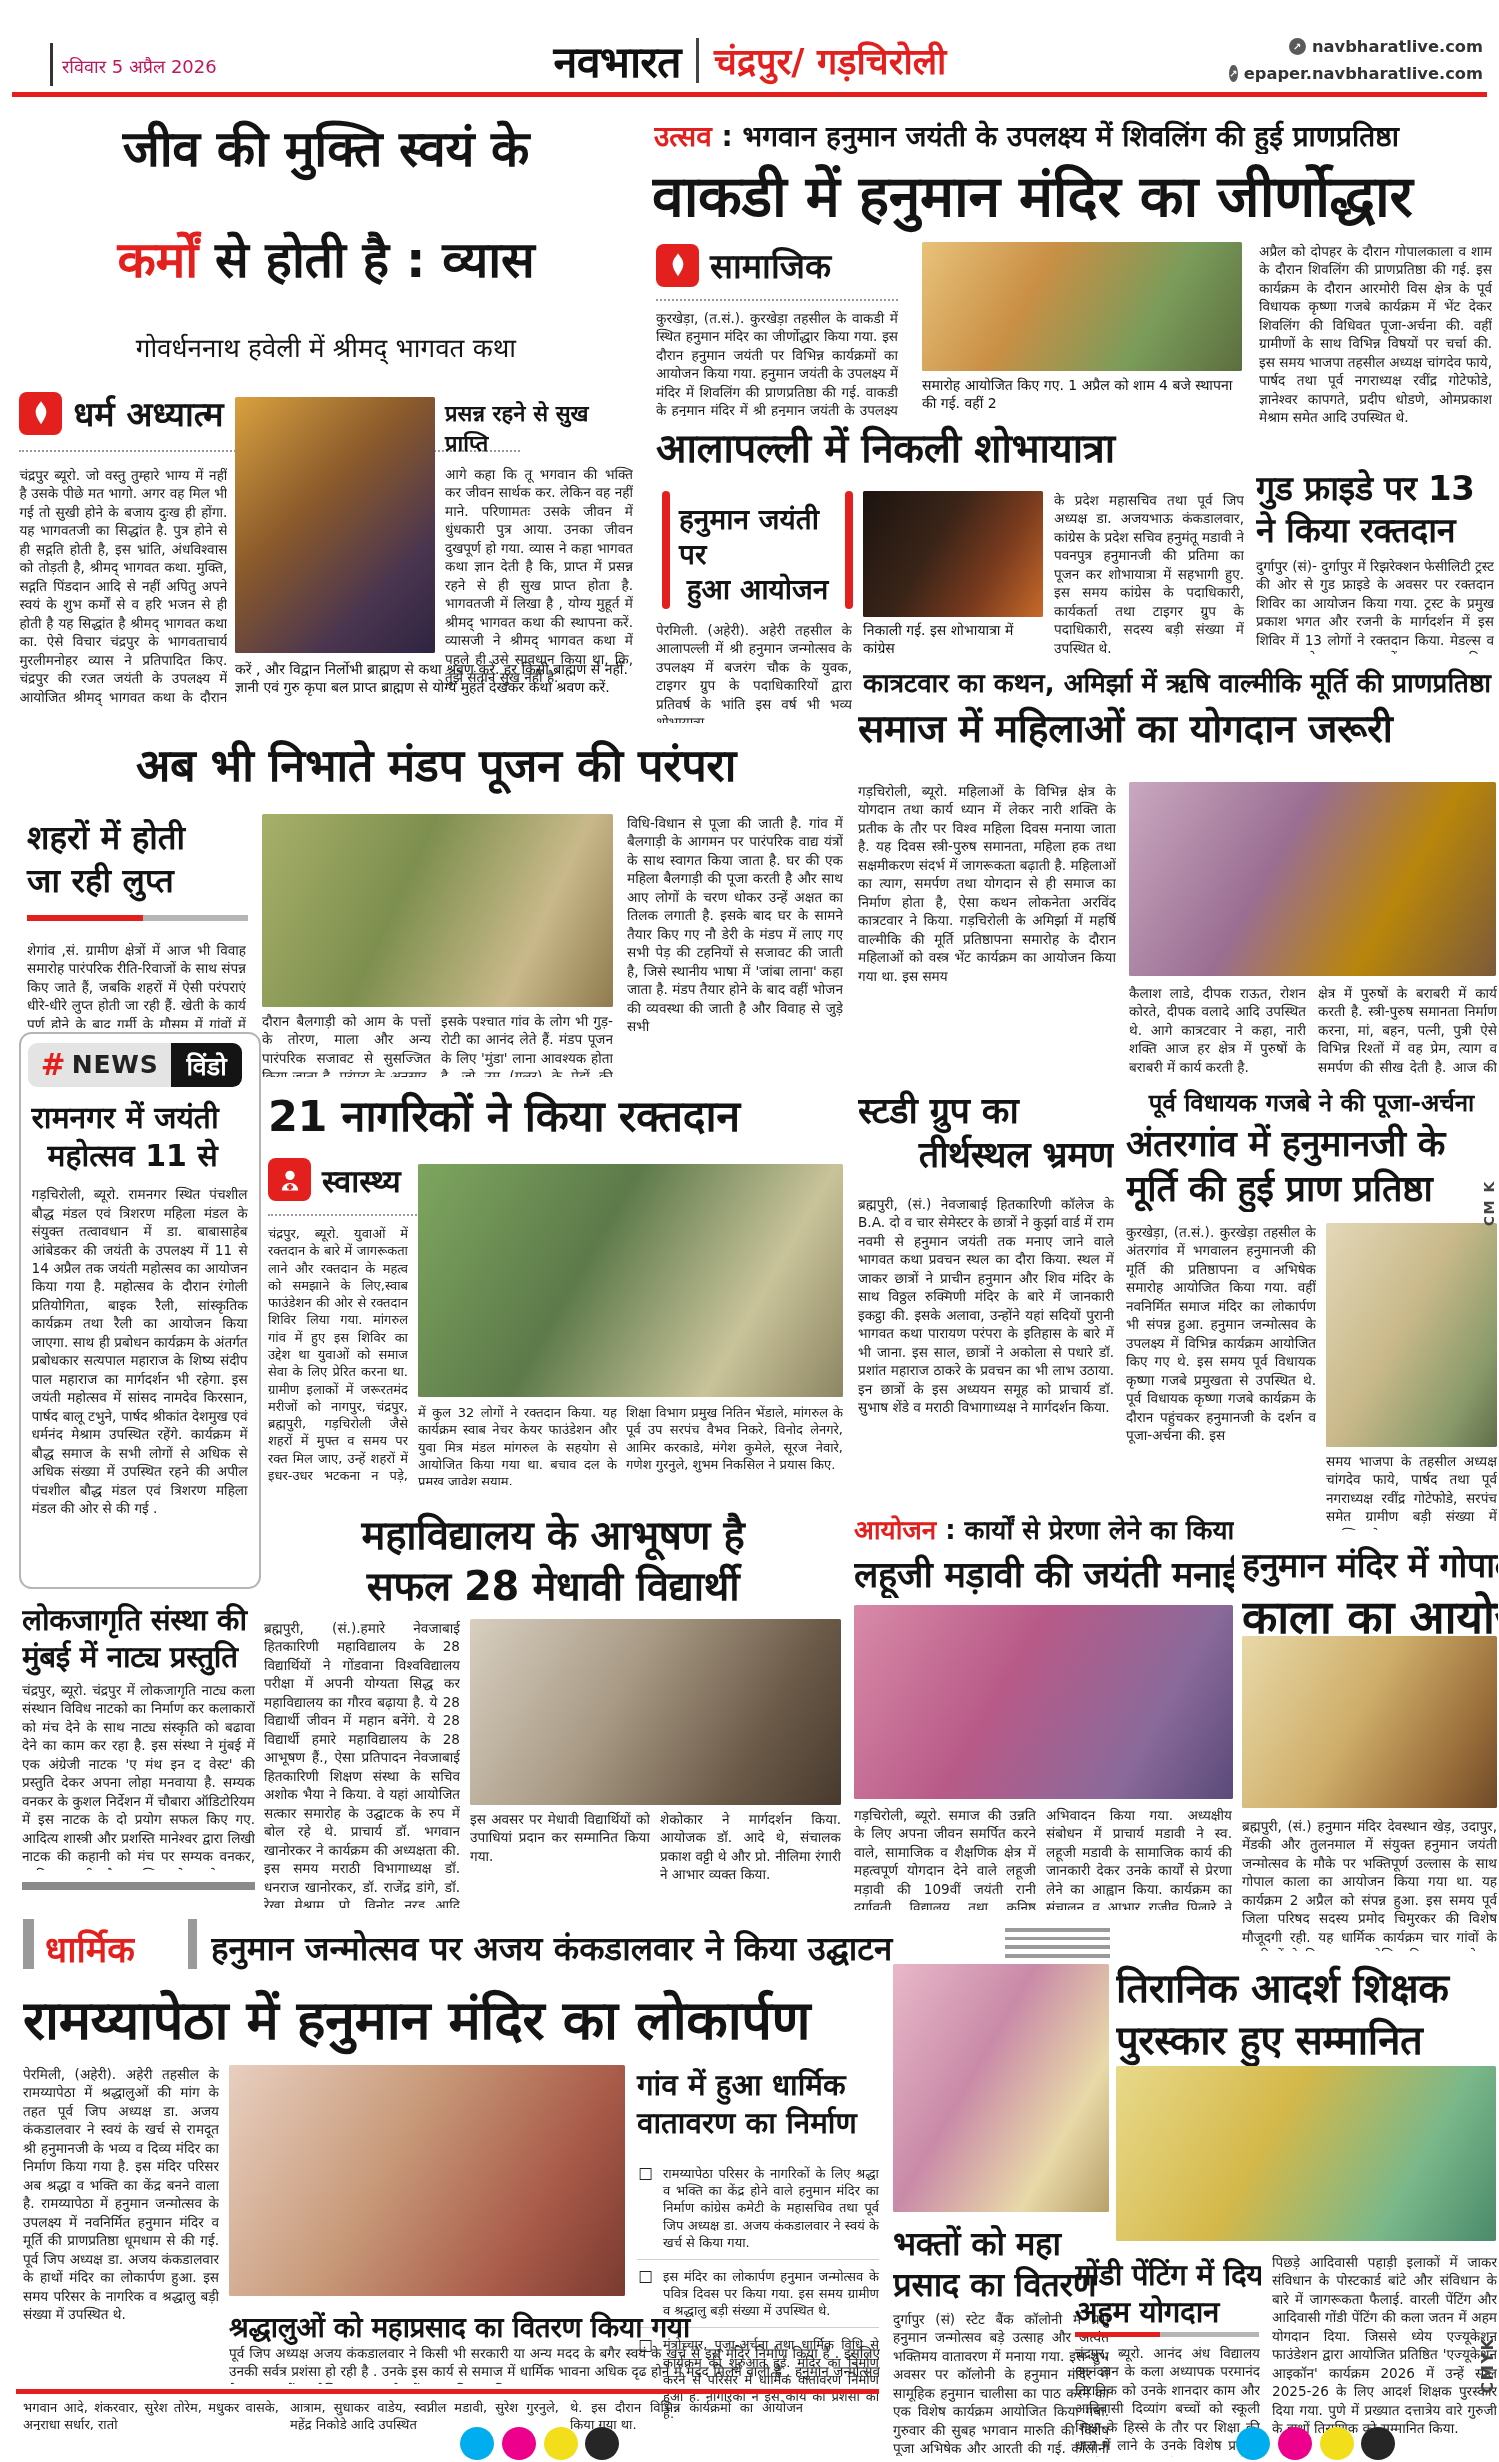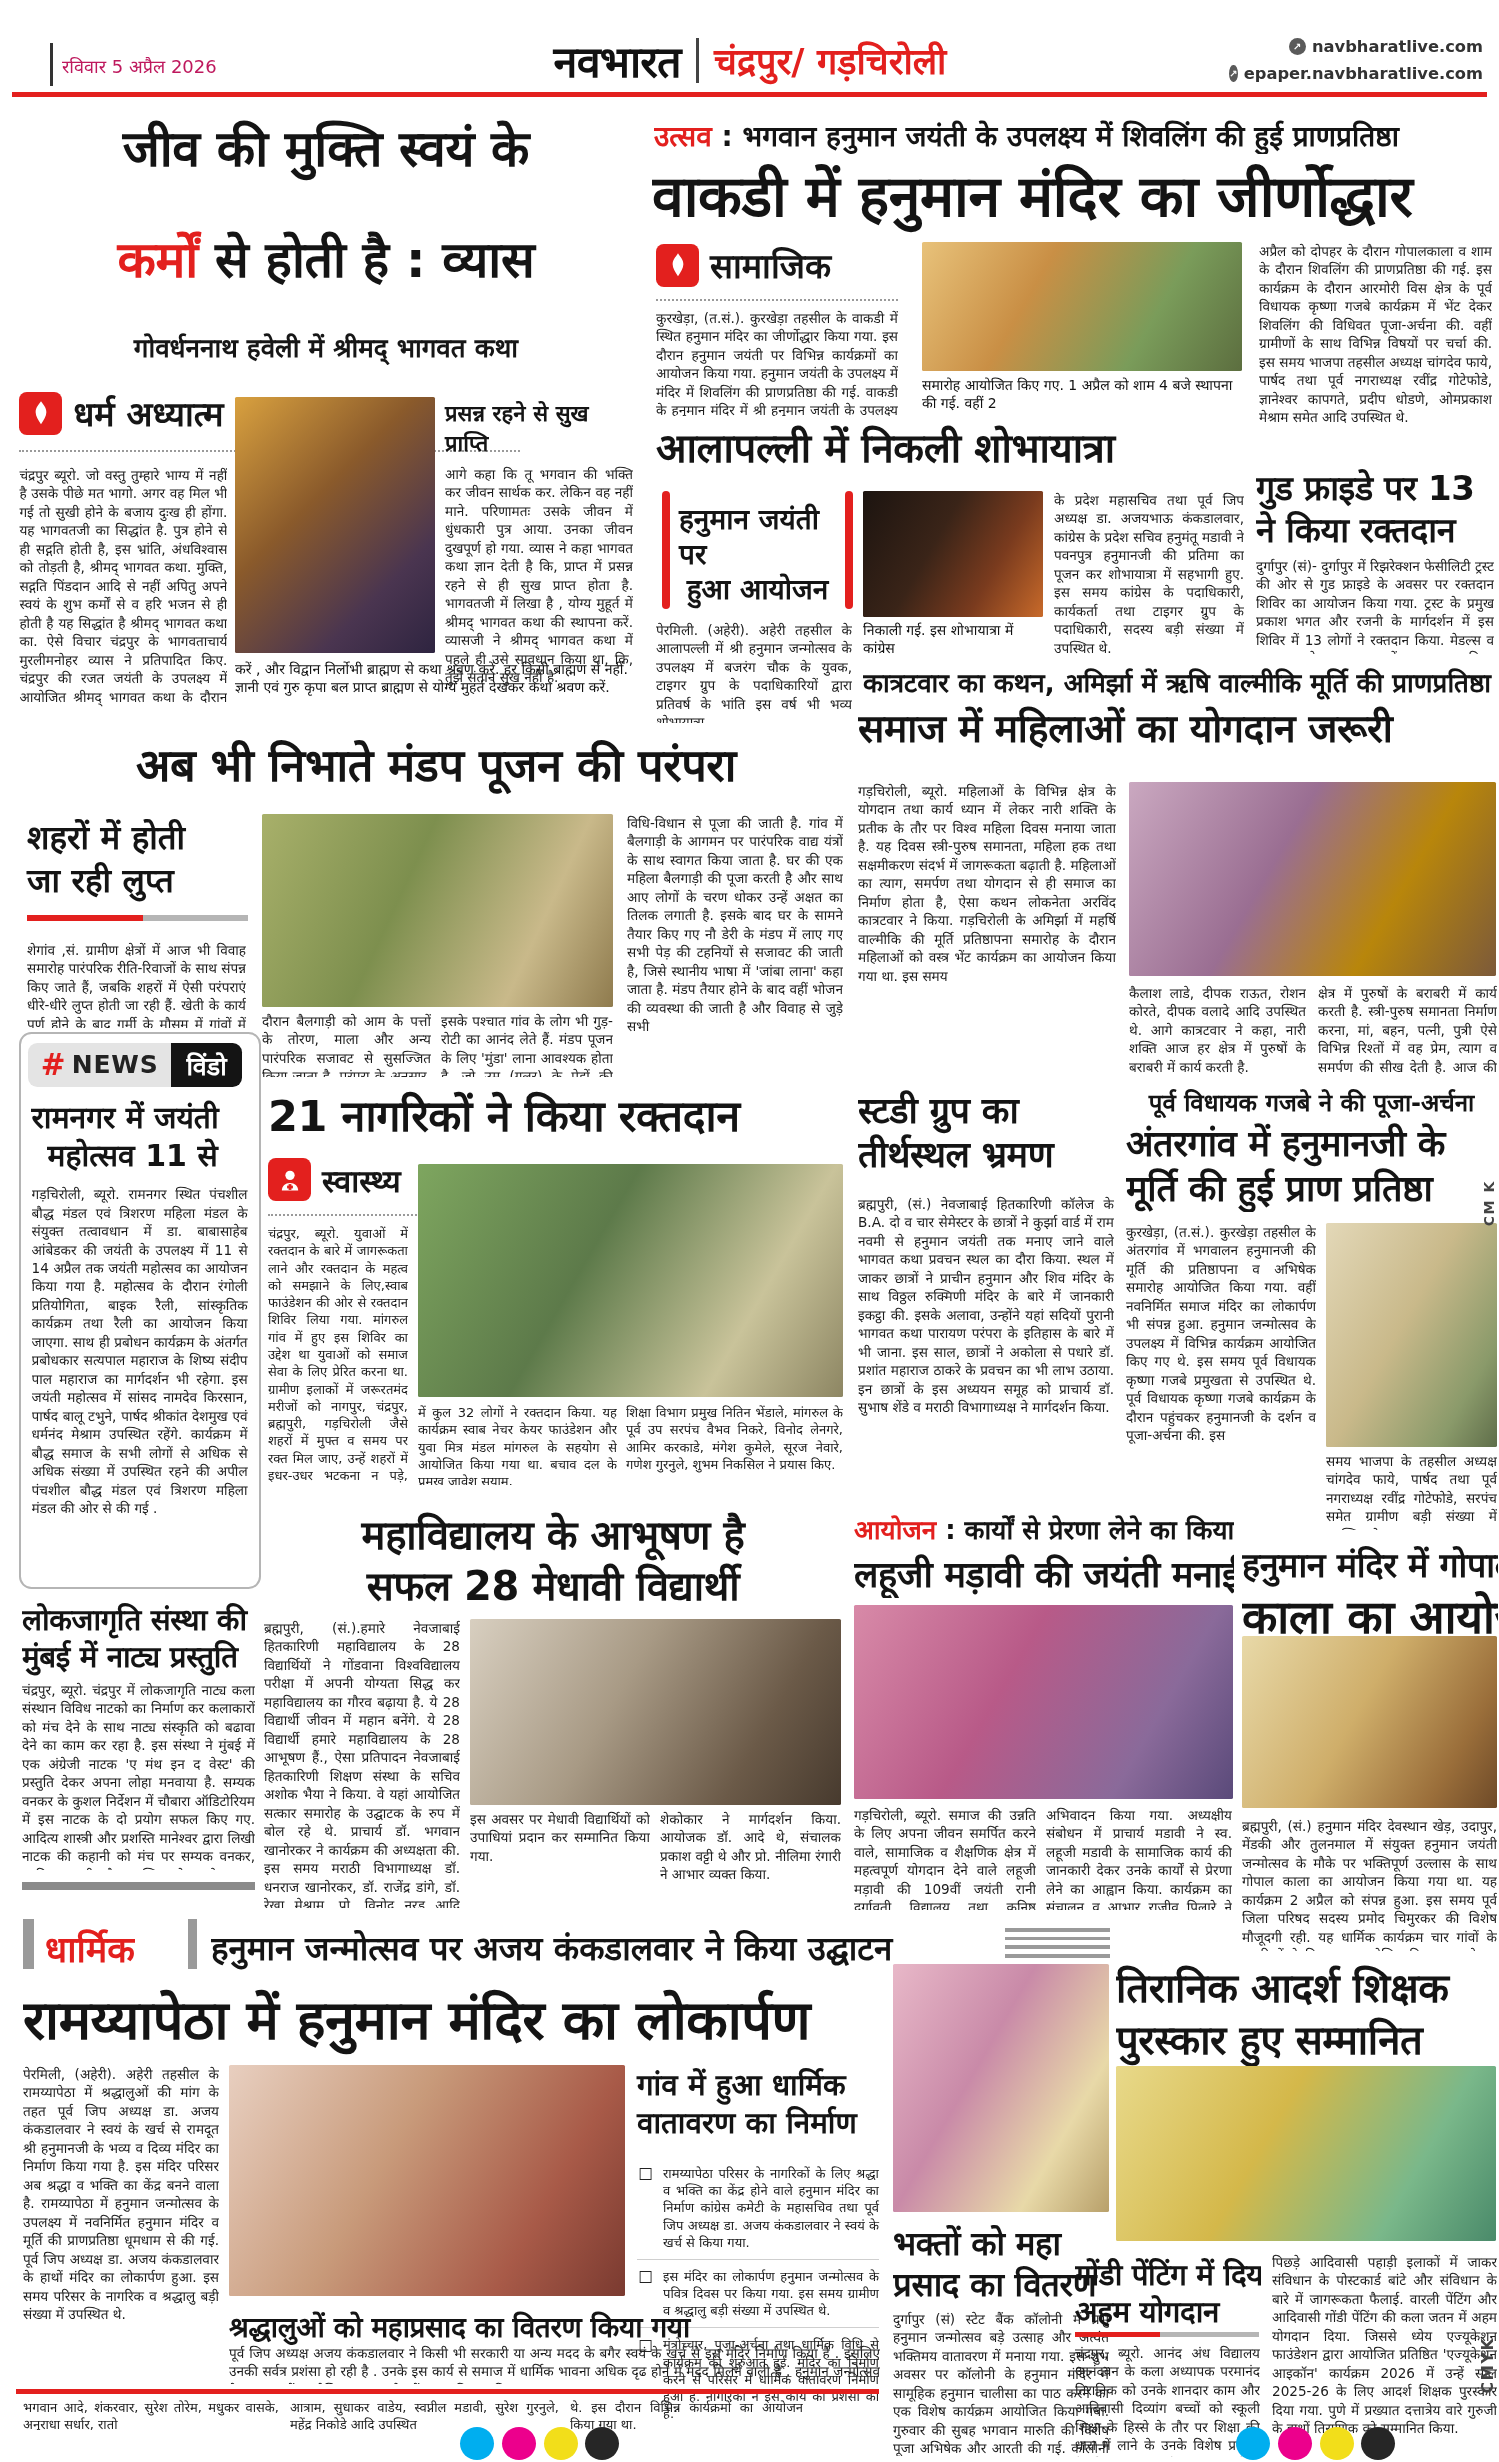--- a/index.html
+++ b/index.html
@@ -63,21 +63,21 @@
     <div class="url-row" style="margin-top:7.8px;">
       <span class="url-ic">↗</span>
       <span style="font-size:16.3px;font-weight:700;color:#333;">epaper.navbharatlive.com</span>
     </div>
   </div>
 
   <div class="abs rule-red" style="left:12.4px;top:92px;width:1475px;height:5.4px;"></div>
 
   <div class="abs hl nowrap center" style="left:19.4px;top:113px;width:613px;font-size:50px;">जीव की मुक्ति स्वयं के</div>
   <div class="abs hl nowrap center" style="left:19.4px;top:224px;width:613px;font-size:50px;"><span class="red">कर्मों</span><span> से होती है : व्यास</span></div>
-  <div class="abs center nowrap" style="left:19.4px;top:329px;width:613px;font-size:26px;font-weight:700;color:#161616;">गोवर्धननाथ हवेली में श्रीमद् भागवत कथा</div>
+  <div class="abs center nowrap" style="left:19.4px;top:329px;width:613px;font-size:26px;font-weight:400;color:#161616;">गोवर्धननाथ हवेली में श्रीमद् भागवत कथा</div>
 
   <div class="abs sect-row" style="left:19.4px;top:390px;width:501px;">
     <span class="sect-icon">
       <svg width="28" height="28" viewBox="0 0 24 24">
           <path d="M12 2c-2 3.2-4.6 5.2-4.6 9.4 0 3.4 2.4 6.8 4.6 10.2 2.2-3.4 4.6-6.8 4.6-10.2C16.6 7.2 14 5.2 12 2z" fill="#ffffff"></path>
         </svg>
     </span>
     <span class="sect-label">धर्म अध्यात्म</span>
   </div>
   <div class="abs dotted" style="left:19.4px;top:449px;width:501px;height:0.8px;"></div>
@@ -178,21 +178,21 @@
     </span>
     <span class="sect-label" style="font-size:31px;">स्वास्थ्य</span>
   </div>
   <div class="abs dotted" style="left:268px;top:1213px;width:256px;height:0.8px;"></div>
   <div class="abs clip body-sm" style="left:268px;top:1225px;width:140px;height:258px;">चंद्रपुर, ब्यूरो. युवाओं में रक्तदान के बारे में जागरूकता लाने और रक्तदान के महत्व को समझाने के लिए,स्वाब फाउंडेशन की ओर से रक्तदान शिविर लिया गया. मांगरुल गांव में हुए इस शिविर का उद्देश था युवाओं को समाज सेवा के लिए प्रेरित करना था. ग्रामीण इलाकों में जरूरतमंद मरीजों को नागपुर, चंद्रपुर, ब्रह्मपुरी, गड़चिरोली जैसे शहरों में मुफ्त व समय पर रक्त मिल जाए, उन्हें शहरों में इधर-उधर भटकना न पड़े, और इस दिशा में कोशिश कर रहा है. इस शिविर</div>
   <div class="abs photo" style="left:418px;top:1164px;width:425px;height:233px;background:linear-gradient(120deg,#7ea65f,#5d7a4a 40%,#c9c39a 75%,#8d8663);"></div>
   <div class="abs clip body-sm" style="left:418px;top:1404px;width:199px;height:81px;">में कुल 32 लोगों ने रक्तदान किया. यह कार्यक्रम स्वाब नेचर केयर फाउंडेशन और युवा मित्र मंडल मांगरुल के सहयोग से आयोजित किया गया था. बचाव दल के प्रमुख जावेश सयाम,</div>
   <div class="abs clip body-sm" style="left:626px;top:1404px;width:217px;height:81px;">शिक्षा विभाग प्रमुख नितिन भेंडाले, मांगरुल के पूर्व उप सरपंच वैभव निकरे, विनोद लेनगरे, आमिर करकाडे, मंगेश कुमेले, सूरज नेवारे, गणेश गुरनुले, शुभम निकसिल ने प्रयास किए.</div>
 
   <div class="abs hl nowrap" style="left:858px;top:1085px;width:256px;font-size:36px;">स्टडी ग्रुप का</div>
-  <div class="abs hl nowrap" style="left:858px;top:1129px;width:256px;font-size:36px;">तीर्थस्थल भ्रमण</div>
+  <div class="abs hl nowrap" style="left:858px;top:1129px;width:256px;font-size:36px;text-align:right;">तीर्थस्थल भ्रमण</div>
   <div class="abs clip body-txt" style="left:858px;top:1195px;width:256px;height:289px;">ब्रह्मपुरी, (सं.) नेवजाबाई हितकारिणी कॉलेज के B.A. दो व चार सेमेस्टर के छात्रों ने कुर्झा वार्ड में राम नवमी से हनुमान जयंती तक मनाए जाने वाले भागवत कथा प्रवचन स्थल का दौरा किया. स्थल में जाकर छात्रों ने प्राचीन हनुमान और शिव मंदिर के साथ विठ्ठल रुक्मिणी मंदिर के बारे में जानकारी इकट्ठा की. इसके अलावा, उन्होंने यहां सदियों पुरानी भागवत कथा पारायण परंपरा के इतिहास के बारे में भी जाना. इस साल, छात्रों ने अकोला से पधारे डॉ. प्रशांत महाराज ठाकरे के प्रवचन का भी लाभ उठाया. इन छात्रों के इस अध्ययन समूह को प्राचार्य डॉ. सुभाष शेंडे व मराठी विभागाध्यक्ष ने मार्गदर्शन किया.</div>
 
   <div class="abs kicker nowrap center" style="left:1126px;top:1085px;width:371px;font-size:24px;">पूर्व विधायक गजबे ने की पूजा-अर्चना</div>
   <div class="abs hl nowrap" style="left:1126px;top:1118px;width:371px;font-size:36px;">अंतरगांव में हनुमानजी के</div>
   <div class="abs hl nowrap" style="left:1126px;top:1163px;width:371px;font-size:36px;">मूर्ति की हुई प्राण प्रतिष्ठा</div>
   <div class="abs clip body-txt" style="left:1126px;top:1223px;width:190px;height:309px;">कुरखेड़ा, (त.सं.). कुरखेड़ा तहसील के अंतरगांव में भगवालन हनुमानजी की मूर्ति की प्रतिष्ठापना व अभिषेक समारोह आयोजित किया गया. वहीं नवनिर्मित समाज मंदिर का लोकार्पण भी संपन्न हुआ. हनुमान जन्मोत्सव के उपलक्ष्य में विभिन्न कार्यक्रम आयोजित किए गए थे. इस समय पूर्व विधायक कृष्णा गजबे प्रमुखता से उपस्थित थे. पूर्व विधायक कृष्णा गजबे कार्यक्रम के दौरान पहुंचकर हनुमानजी के दर्शन व पूजा-अर्चना की. इस</div>
   <div class="abs photo" style="left:1326px;top:1223px;width:171px;height:224px;background:linear-gradient(120deg,#e3d8b8,#c9b98a 45%,#8a9a6a 80%,#5f6e4a);"></div>
   <div class="abs clip body-txt" style="left:1326px;top:1452px;width:171px;height:78px;">समय भाजपा के तहसील अध्यक्ष चांगदेव फाये, पार्षद तथा पूर्व नगराध्यक्ष रवींद्र गोटेफोडे, सरपंच समेत ग्रामीण बड़ी संख्या में उपस्थित थे.</div>
 
   <div class="abs hl nowrap" style="left:1242px;top:1541px;width:256px;font-size:34px;">हनुमान मंदिर में गोपाल</div>

